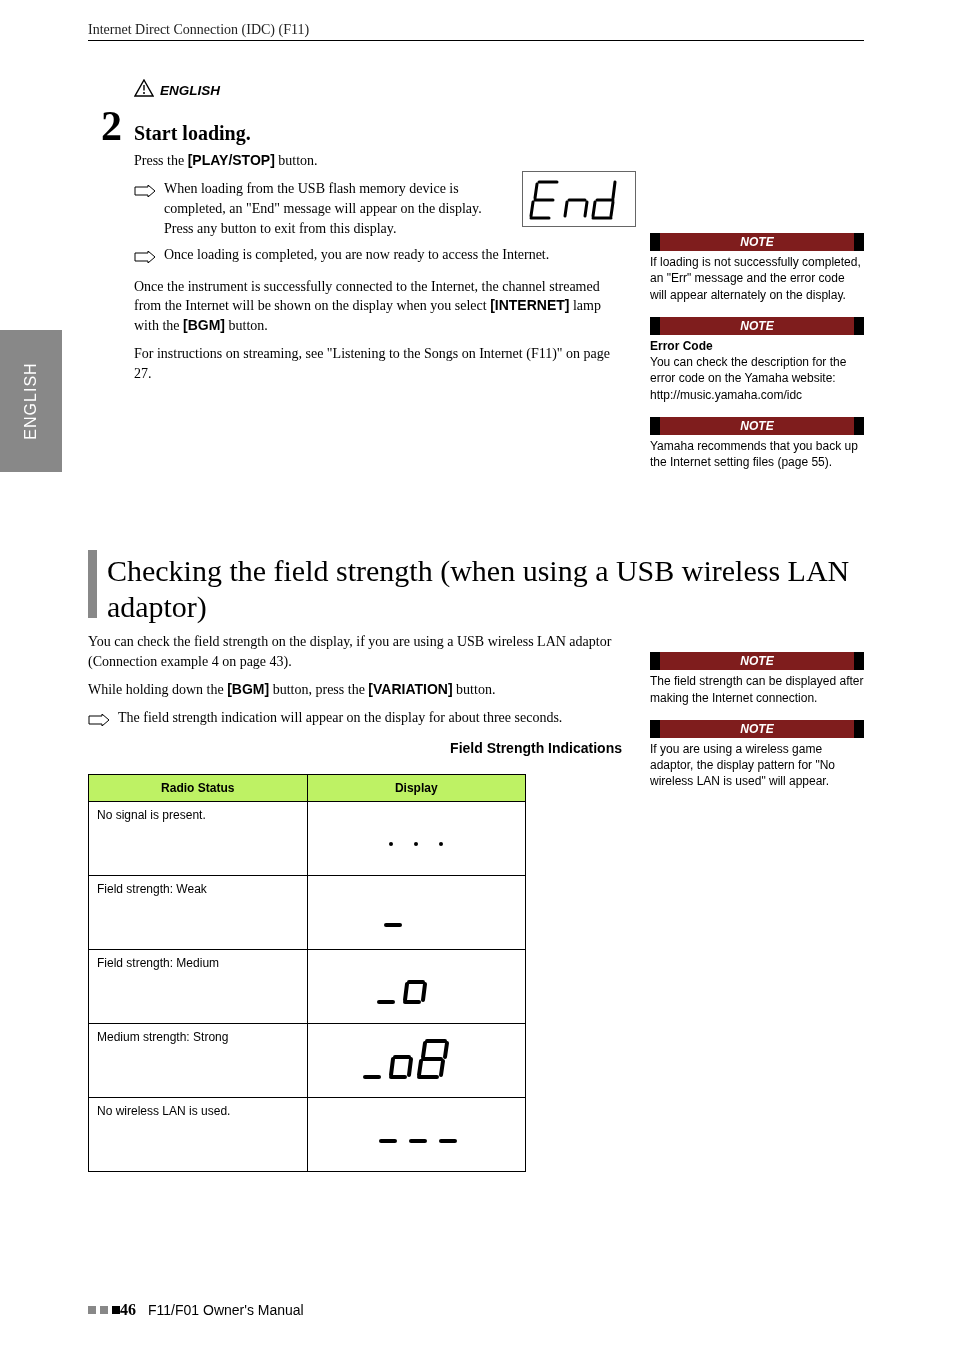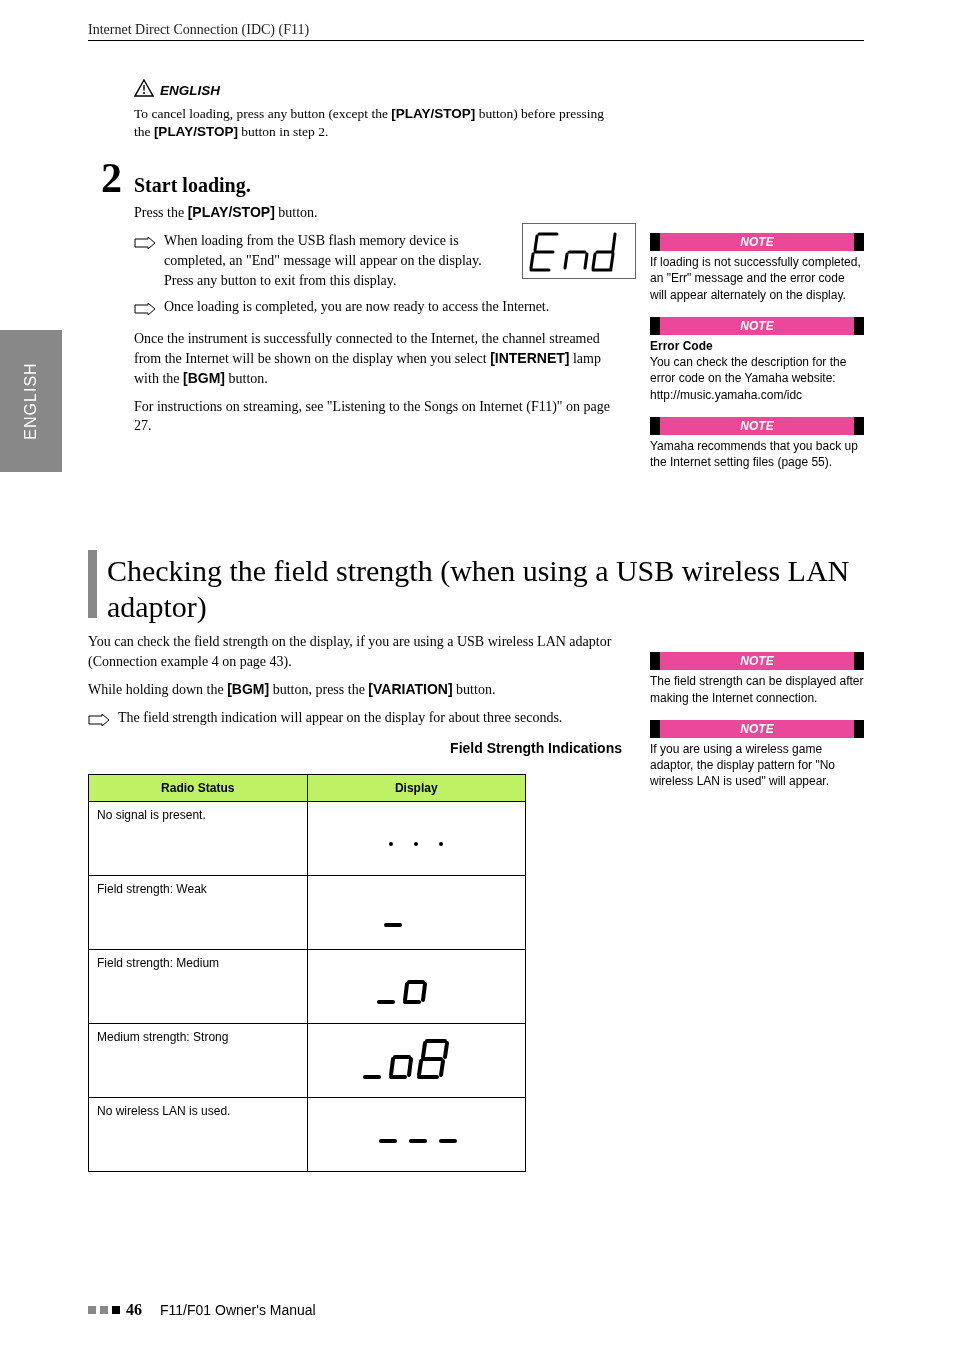--- a/index.html
+++ b/index.html
@@ -144,21 +144,21 @@
   }
   table.fs th {
     font-weight: bold;
     text-align: center;
     background: #bef264;
   }
   table.fs td.label { vertical-align: top; width: 50%; padding-top:6px;}
   table.fs td.disp { height: 74px; text-align: center; vertical-align: middle; }
   .note-box { margin-bottom: 14px; font-family: Arial, Helvetica, sans-serif; font-size: 12px; line-height: 1.35; }
   .note-header {
-    background: #ec4899;
+    background: #7f1d1d;
     color: #fff;
     text-align: center;
     font-weight: bold;
     font-style: italic;
     font-size: 12px;
     padding: 1px 0;
     border-left: 10px solid #000;
     border-right: 10px solid #000;
     margin-bottom: 3px;
   }
@@ -166,21 +166,20 @@
   .footer {
     position: absolute;
     left: 0;
     bottom: 32px;
     width: 100%;
     padding-left: 88px;
   }
   .footer-line {
     display:flex;
     align-items:center;
-    gap:6px;
   }
   .footer-squares { display:flex; gap:4px; }
   .footer-squares span { width:8px; height:8px; background:#888; display:block; }
   .footer-squares span:last-child { background:#000; }
   .page-num { font-family: Georgia, serif; font-size: 16px; font-weight: bold; }
   .manual-name { font-family: Liberation Sans, sans-serif; font-size: 14px; margin-left:12px; }
   b.sans { font-family: Arial, sans-serif; font-weight: bold; }
 </style>
 </head>
 <body>
@@ -200,23 +199,20 @@
       <div class="caution-row">
         <span class="caution-icon">
           <svg width="20" height="18" viewBox="0 0 20 18">
             <path d="M10 1 L19 17 L1 17 Z" fill="none" stroke="#000" stroke-width="1.4"></path>
             <line x1="10" y1="6" x2="10" y2="11.5" stroke="#000" stroke-width="1.4"></line>
             <circle cx="10" cy="14" r="1" fill="#000"></circle>
           </svg>
         </span>
         <span class="caution-label">ENGLISH</span>
       </div>
-      <p class="caution-text">
-        <span>To cancel loading, press any button (except the </span><b class="sans">[PLAY/STOP]</b><span> button) before pressing the </span><b class="sans">[PLAY/STOP]</b><span> button in step 2.</span>
-      </p>
 
       <div class="step-row">
         <div class="step-num">2</div>
         <div class="step-title">Start loading.</div>
       </div>
 
       <div class="step-body">
         <p>
           <span>Press the </span><b class="sans">[PLAY/STOP]</b><span> button.</span>
         </p>

